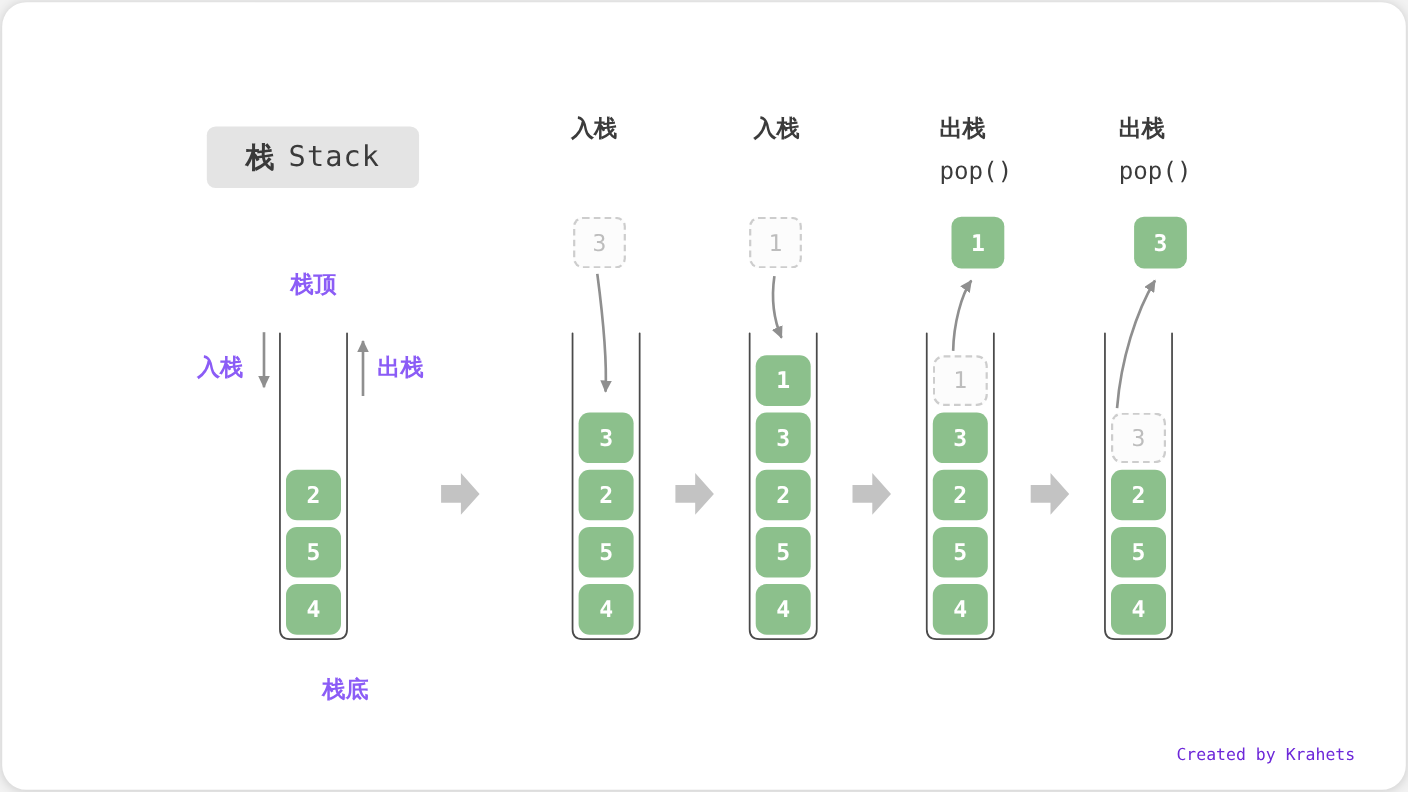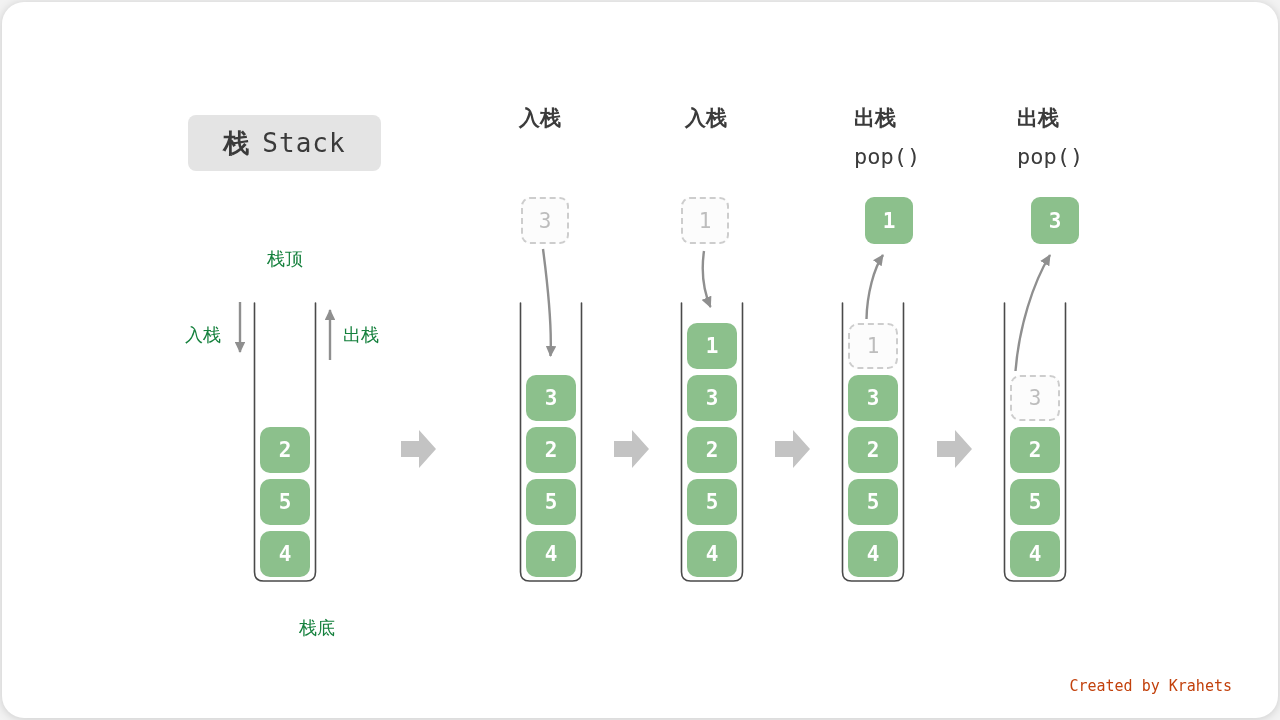--- a/index.html
+++ b/index.html
@@ -14,21 +14,21 @@
   .title-badge{
     left:186px; top:113px; width:193px; height:56px;
     background:#e4e4e4; border-radius:8px;
     display:flex; align-items:center; justify-content:center;
     color:#3a3a3a; font-size:26px; letter-spacing:1px;
   }
   .title-badge .zh{font-weight:700; margin-right:12px;}
   .title-badge .en{font-family:"DejaVu Sans Mono", monospace; font-weight:400;}
   
   .cjk{
-    color:#15803d; font-weight:400; font-size:18px; line-height:26px;
+    color:#8b5cf6; font-weight:700; font-size:21px; line-height:26px;
     white-space:nowrap;
   }
   .lbl-top{left:233px; top:244px; width:100px; text-align:center;}
   .lbl-bottom{left:233px; top:613px; width:100px; text-align:right;}
   .lbl-push{left:139px; top:320px; width:80px; text-align:right;}
   .lbl-pop{left:341px; top:320px; width:80px; text-align:left;}
   
   .op{top:103px; width:180px;}
   .op .zh{display:block; color:#3b3b3b; font-weight:700; font-size:21px; line-height:26px;}
   .op .code{
@@ -55,21 +55,21 @@
     position:absolute; top:195px; width:48px; height:47px; box-sizing:border-box;
     border-radius:9px; display:flex; align-items:center; justify-content:center;
     font-family:"DejaVu Sans Mono", monospace; font-size:21px;
   }
   .float.dashed{background:#fcfcfc; border:2px dashed #cdcdcd; color:#bdbdbd; font-weight:500;}
   .float.solid{background:#8cc08c; color:#ffffff; font-weight:700;}
   .fx1{left:519px;} .fx2{left:679px;} .fx3{left:863px;} .fx4{left:1029px;}
   
   .credit{
     left:930px; top:675px; width:300px; text-align:right;
-    font-family:"DejaVu Sans Mono", monospace; font-size:15px; color:#c2410c;
+    font-family:"DejaVu Sans Mono", monospace; font-size:15px; color:#6d28d9;
   }
   svg.overlay{position:absolute; left:0; top:0; pointer-events:none;}
 </style>
 </head>
 <body>
 
 <div id="canvas">
 
   <svg class="overlay" width="1280" height="720" viewBox="0 0 1280 720">
     <defs>

